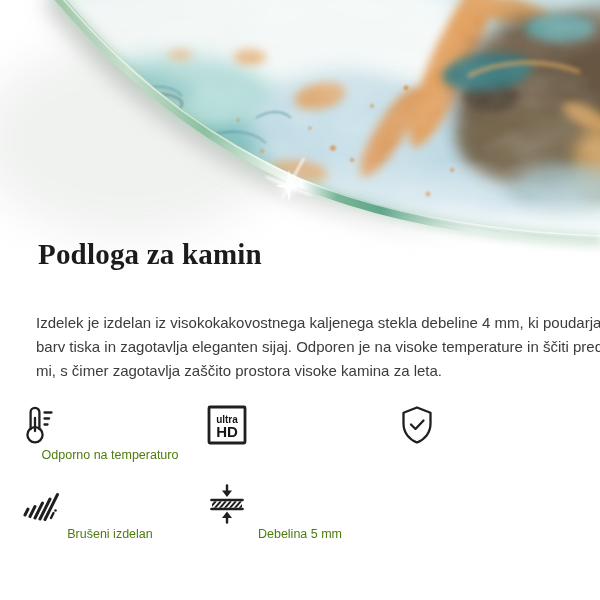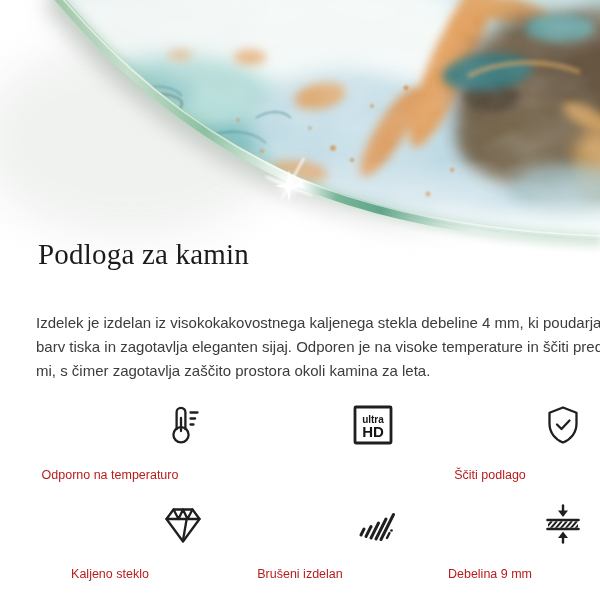--- a/index.html
+++ b/index.html
@@ -1,30 +1,30 @@
 <!DOCTYPE html>
 <html><head>
 <meta charset="utf-8">
 <style>
   html,body{margin:0;padding:0;width:600px;height:600px;background:#ffffff;overflow:hidden;
             font-family:"Liberation Sans",sans-serif;-webkit-font-smoothing:antialiased;}
   .page{position:relative;width:600px;height:600px;background:#fff;}
   .hero{position:absolute;top:0;left:0;width:600px;height:258px;}
   .hero svg{display:block;}
   h1.title{position:absolute;top:236px;left:38px;margin:0;
-           font-family:"Liberation Serif","DejaVu Serif",serif;font-weight:400;
+           font-family:"Liberation Serif","DejaVu Serif",serif;font-weight:700;
            font-size:29px;line-height:36px;color:#1b1b1b;letter-spacing:.2px;}
   .desc{position:absolute;top:311px;left:36px;width:540px;margin:0;
         font-size:15px;line-height:24px;color:#3c3c3c;}
   .desc .dline{display:block;white-space:nowrap;}
   .features{position:absolute;top:402px;left:15px;width:570px;
             display:grid;grid-template-columns:repeat(3,1fr);row-gap:18px;}
   .feature{text-align:center;}
-  .ficon{height:46px;display:flex;align-items:center;justify-content:flex-end;}
-  .flabel{margin-top:20px;font-size:12.5px;line-height:15px;color:#b91c1c;}
+  .ficon{height:46px;display:flex;align-items:center;justify-content:flex-start;}
+  .flabel{margin-top:0;font-size:12.5px;line-height:15px;color:#4d7c0f;}
   .icon{stroke:#1f1f1f;fill:none;stroke-width:2.3;stroke-linecap:round;stroke-linejoin:round;}
   .icon .fill{fill:#1f1f1f;stroke:none;}
   .icon text{stroke:none;fill:#161616;font-family:"Liberation Sans",sans-serif;}
 </style>
 </head>
 <body>
 
 <div class="page">
 
   <div class="hero">
@@ -165,21 +165,21 @@
         <circle cx="289" cy="186" r="2.6" fill="#ffffff"></circle>
       </g>
     </svg>
   </div>
 
   <h1 class="title"><span>Podloga za kamin</span><br></h1>
 
   <p class="desc">
     <span class="dline">Izdelek je izdelan iz visokokakovostnega kaljenega stekla debeline 4 mm, ki poudarja globino</span>
     <span class="dline">barv tiska in zagotavlja eleganten sijaj. Odporen je na visoke temperature in ščiti pred poškodba-</span>
-    <span class="dline">mi, s čimer zagotavlja zaščito prostora okoli kamina za leta.</span>
+    <span class="dline">mi, s čimer zagotavlja zaščito prostora visoke kamina za leta.</span>
   </p>
 
   <div class="features">
 
     <div class="feature">
       <div class="ficon">
         <svg class="icon" width="44" height="44" viewBox="0 0 44 44">
           <path d="M15.6 26.2 V9.2 a4.4 4.4 0 0 1 8.8 0 V26.2"></path>
           <circle cx="20" cy="31.8" r="7.6"></circle>
           <path d="M20 15 V28"></path>
@@ -199,34 +199,22 @@
       </div>
     </div>
 
     <div class="feature">
       <div class="ficon">
         <svg class="icon" width="44" height="44" viewBox="0 0 44 44">
           <path d="M22 4.5 L35.5 9.8 V20.5 C35.5 29.8 29.8 36.6 22 39.5 C14.2 36.6 8.5 29.8 8.5 20.5 V9.8 Z"></path>
           <path d="M16 21.5 L20.5 26 L28.5 17.5"></path>
         </svg>
       </div>
-      <div class="flabel">Ščiti podlago</div>
-    </div>
-
-    <div class="feature">
-      <div class="ficon">
-        <svg class="icon" width="44" height="44" viewBox="0 0 44 44" stroke-width="2">
-          <path d="M12.5 7.5 H31.5 L38.5 17 L22 39.5 L5.5 17 Z"></path>
-          <path d="M5.5 17 H38.5"></path>
-          <path d="M12.5 7.5 L17.5 17 L22 7.5 L26.5 17 L31.5 7.5"></path>
-          <path d="M25.5 18 L22.3 36.5"></path>
-        </svg>
-      </div>
-      <div class="flabel">Kaljeno steklo</div>
-    </div>
+    </div>
+
 
     <div class="feature">
       <div class="ficon">
         <svg class="icon" width="44" height="44" viewBox="0 0 44 44" stroke-linecap="butt">
           <g stroke-width="3">
             <path d="M10 33 L13 27"></path>
             <path d="M15 34.5 L20 24.5"></path>
             <path d="M20 36 L27.5 21"></path>
             <path d="M25 37 L35 17"></path>
             <path d="M30 37.5 L42.5 12.5"></path>
@@ -256,17 +244,17 @@
               <path d="M24 27 L31 19"></path>
               <path d="M29 27 L36 19"></path>
             <path d="M34 27 L41 19"></path>
           </g>
           <path d="M22 3.5 V9" stroke-width="2.4"></path>
           <path class="fill" d="M17 8.6 H27 L22 15 Z"></path>
           <path d="M22 40.5 V35" stroke-width="2.4"></path>
           <path class="fill" d="M17 35.9 H27 L22 29.5 Z"></path>
         </svg>
       </div>
-      <div class="flabel">Debelina 9 mm</div>
+      <div class="flabel">Debelina 5 mm</div>
     </div>
 
   </div>
 </div>
 
 </body></html>

